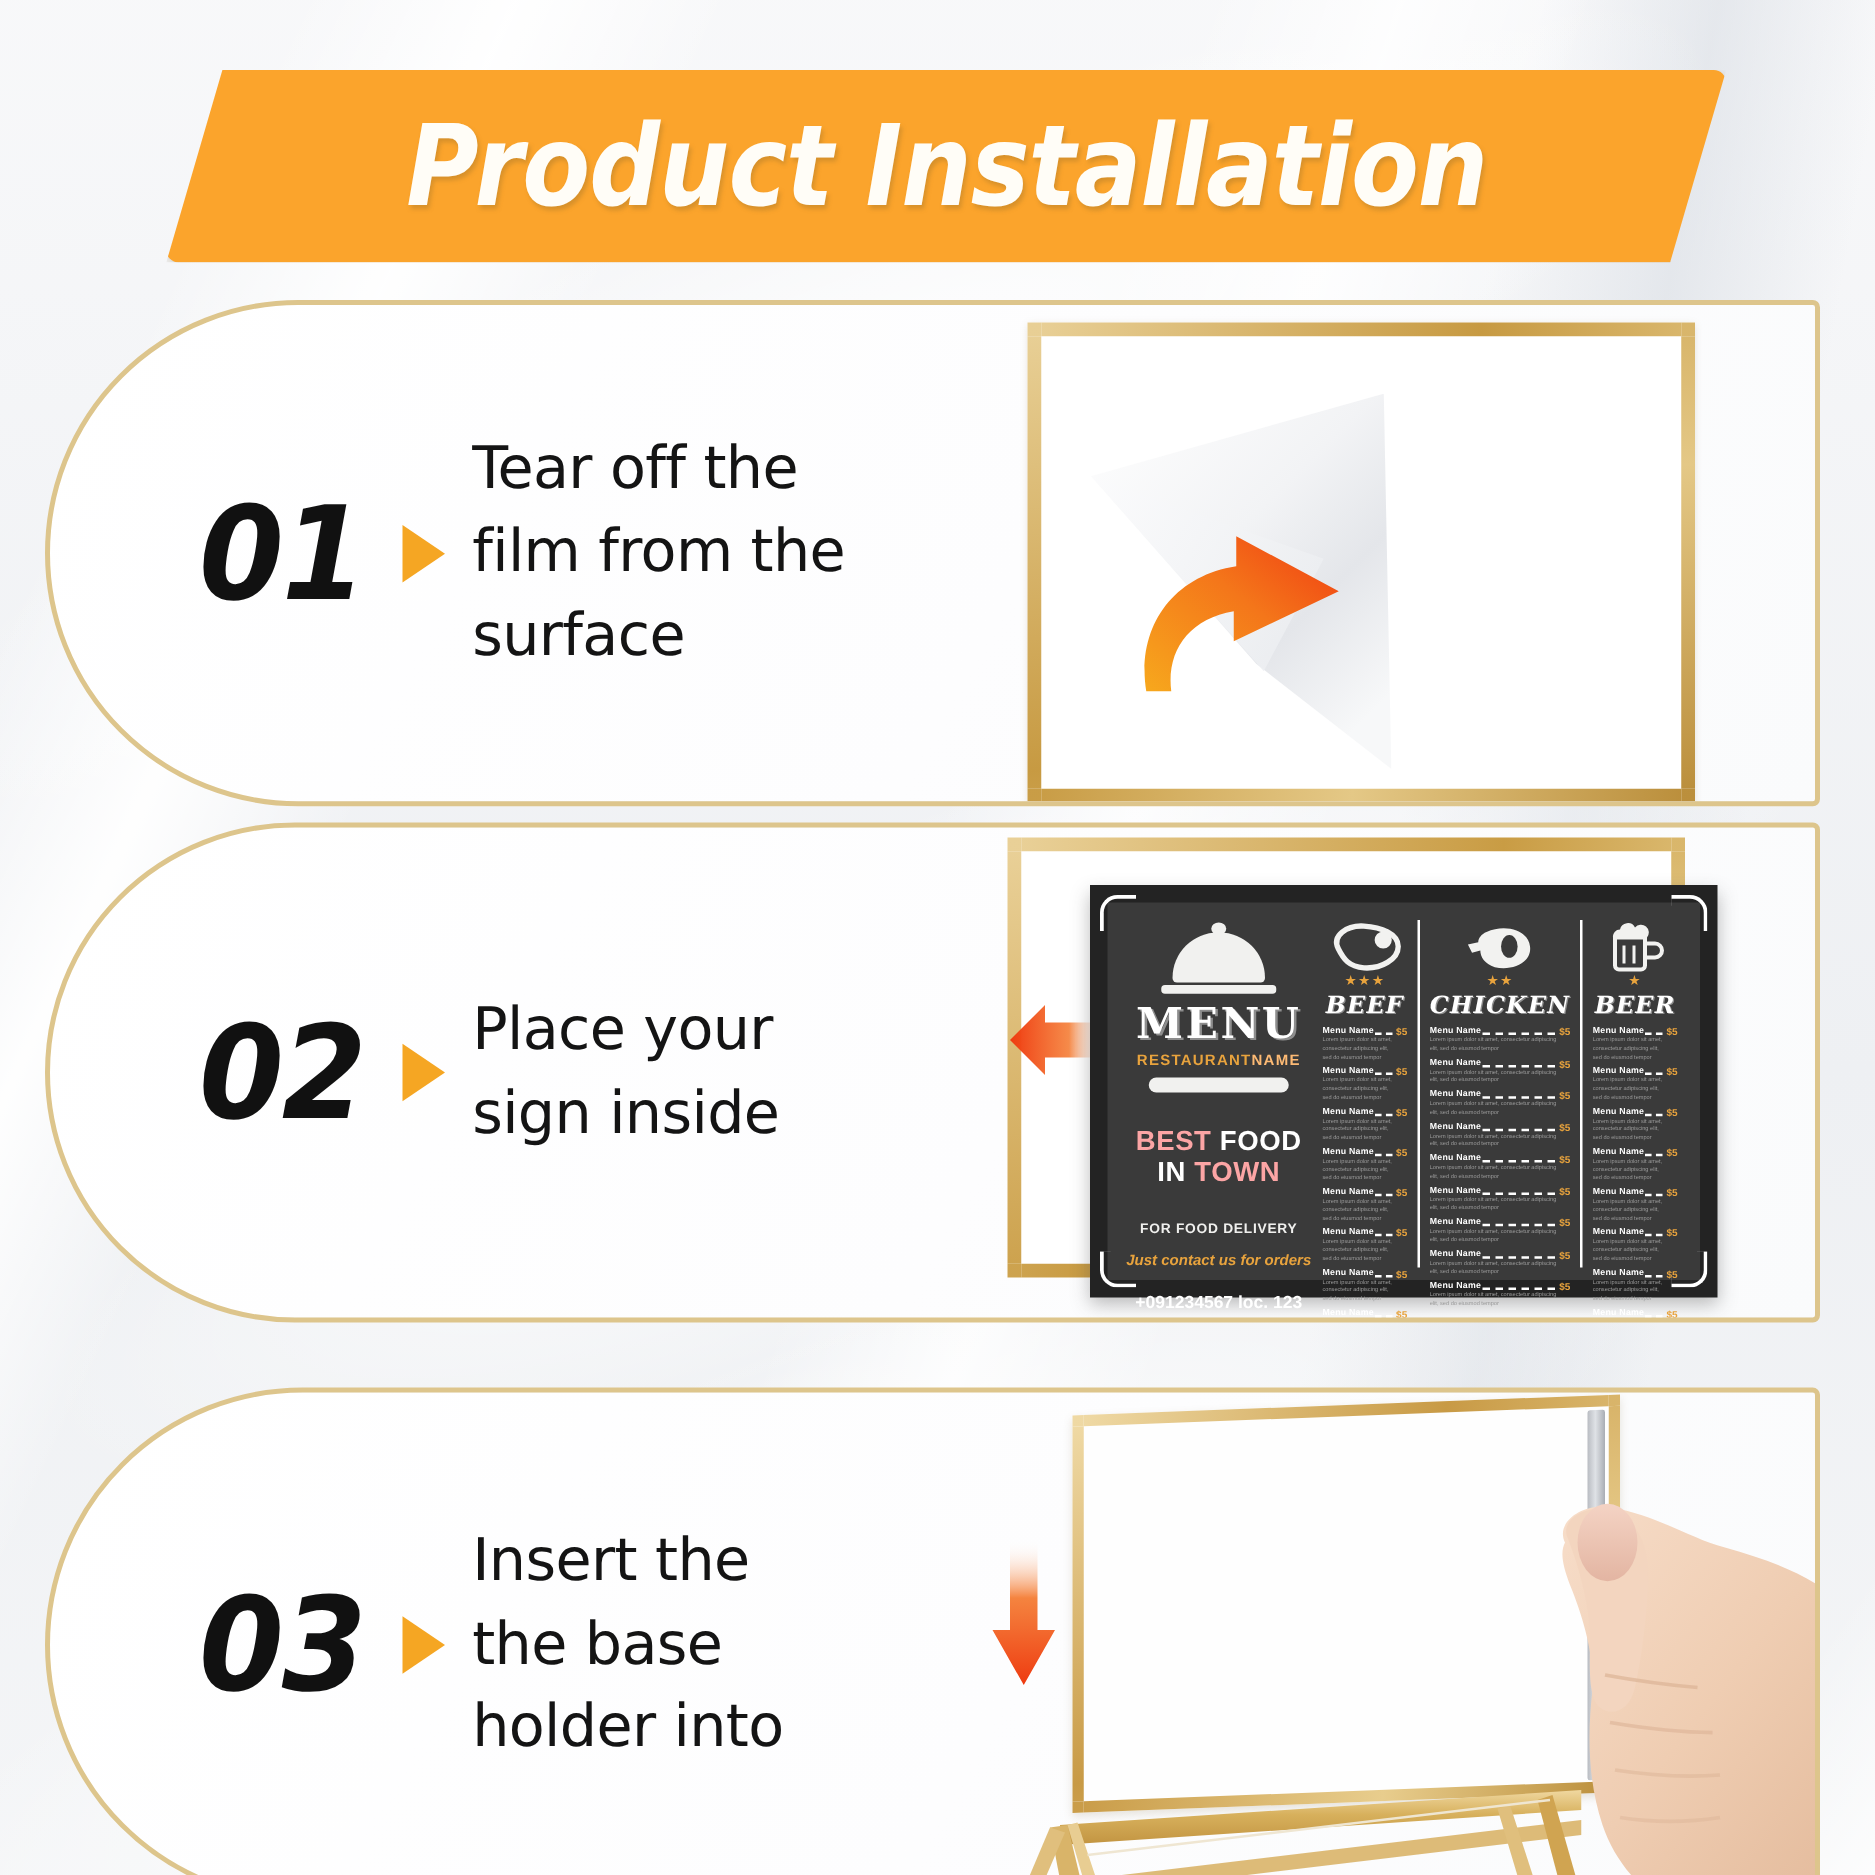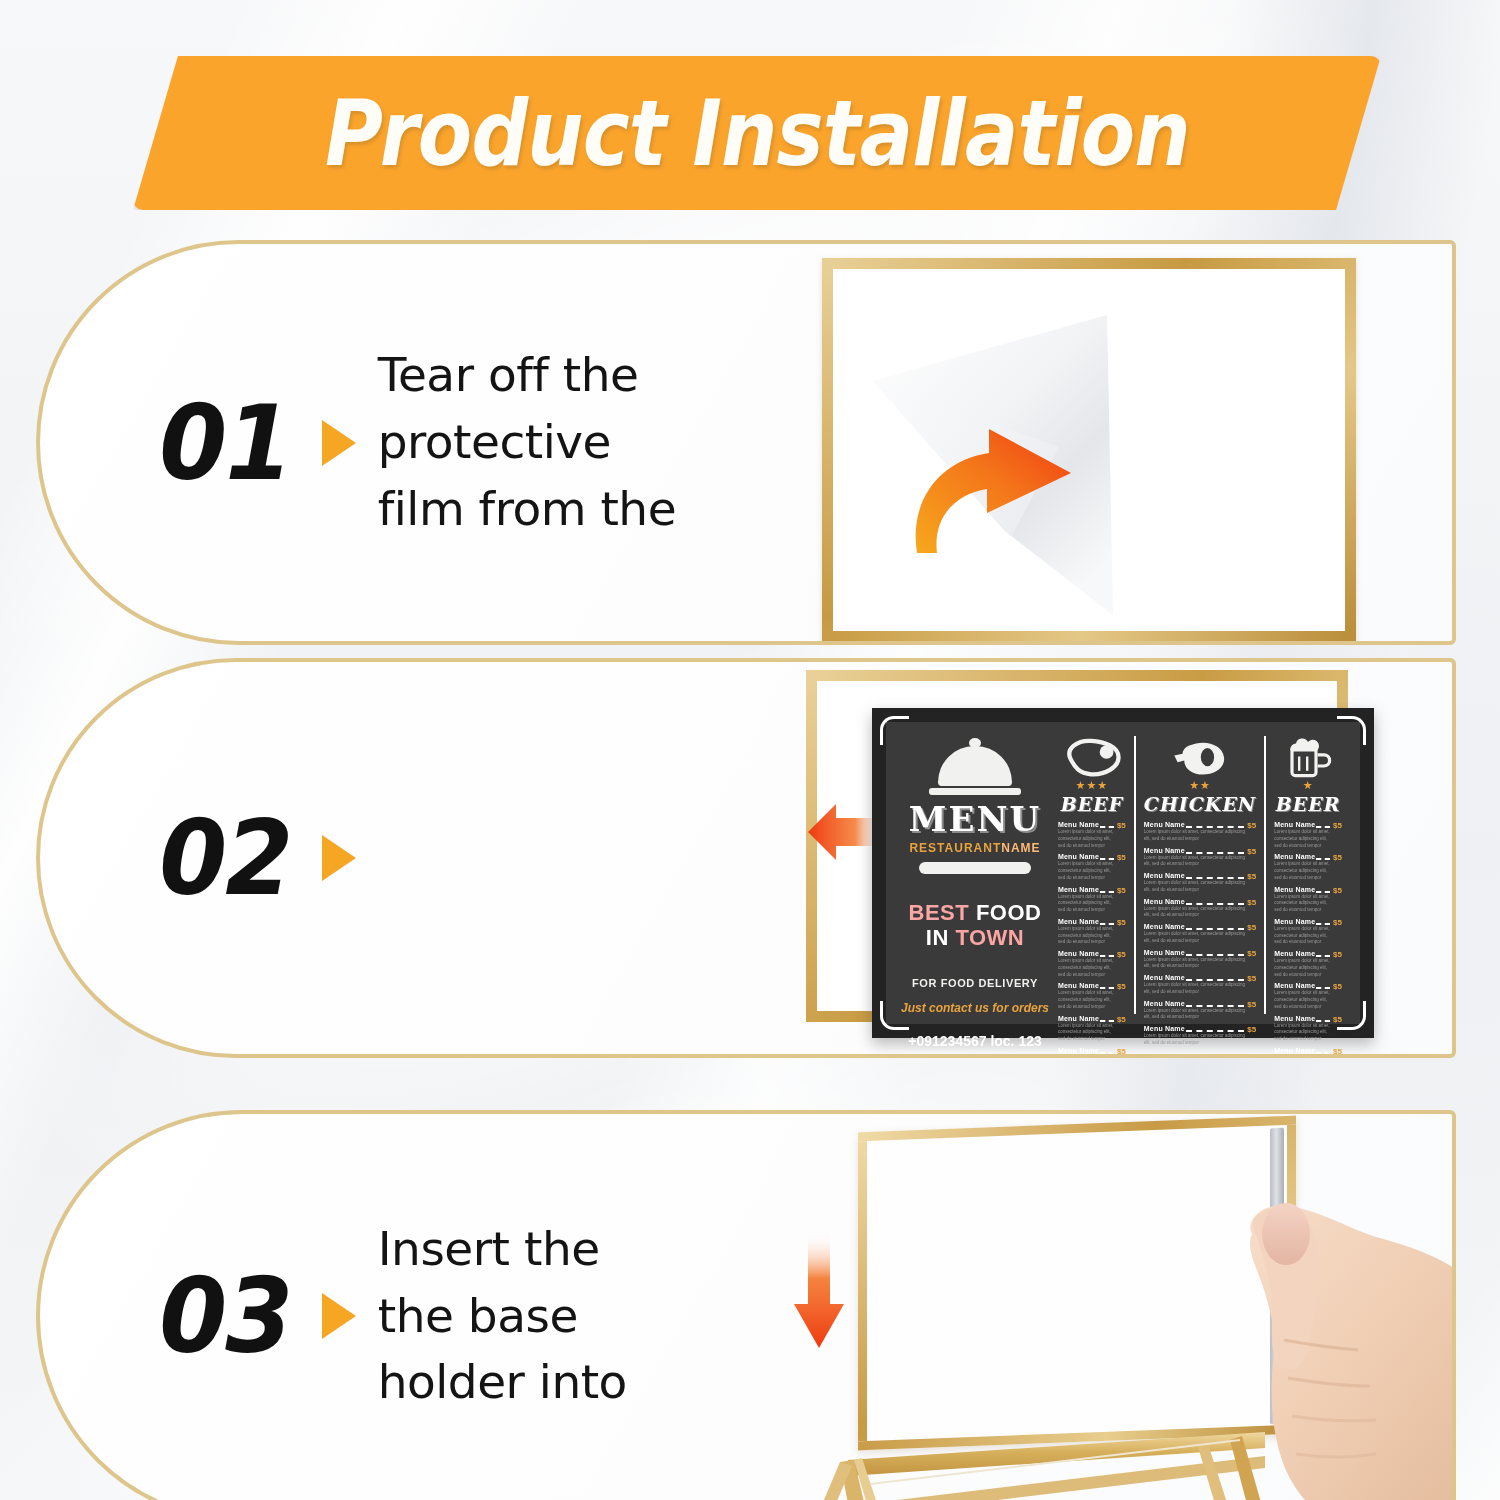--- a/index.html
+++ b/index.html
@@ -196,22 +196,22 @@
 <div class="banner">
   <div class="banner-title">Product Installation</div>
 </div>
 
 <div class="panel" id="panel1">
   <div class="panel-left">
     <div class="step-num">01</div>
     <div class="step-tri"></div>
     <div class="step-text">
       <div>Tear off the</div>
-      <div>protective</div>
       <div>film from the</div>
+      <div>surface</div>
     </div>
   </div>
   <div class="panel-art">
     <div class="frame1">
       <div class="film">
         <div class="film-peel"></div>
         <div class="film-peel2"></div>
       </div>
       <svg class="arrow-curve" viewBox="0 0 180 140">
         <defs>
@@ -224,20 +224,24 @@
         <path d="M14,136 C6,86 34,44 86,36 L86,12 L168,56 L84,96 L84,72 C48,78 30,104 34,136 Z" fill="url(#gA)"></path>
       </svg>
     </div>
   </div>
 </div>
 
 <div class="panel" id="panel2">
   <div class="panel-left">
     <div class="step-num">02</div>
     <div class="step-tri"></div>
+    <div class="step-text">
+      <div>Place your</div>
+      <div>sign inside</div>
+    </div>
   </div>
   <div class="panel-art">
     <div class="frame2"></div>
     <svg class="arrow-left" viewBox="0 0 78 60">
       <defs>
         <linearGradient id="gL" x1="1" y1="0" x2="0" y2="0">
           <stop offset="0%" stop-color="#ffffff" stop-opacity="0"></stop>
           <stop offset="38%" stop-color="#f4762a" stop-opacity=".85"></stop>
           <stop offset="100%" stop-color="#ef3b11"></stop>
         </linearGradient>

